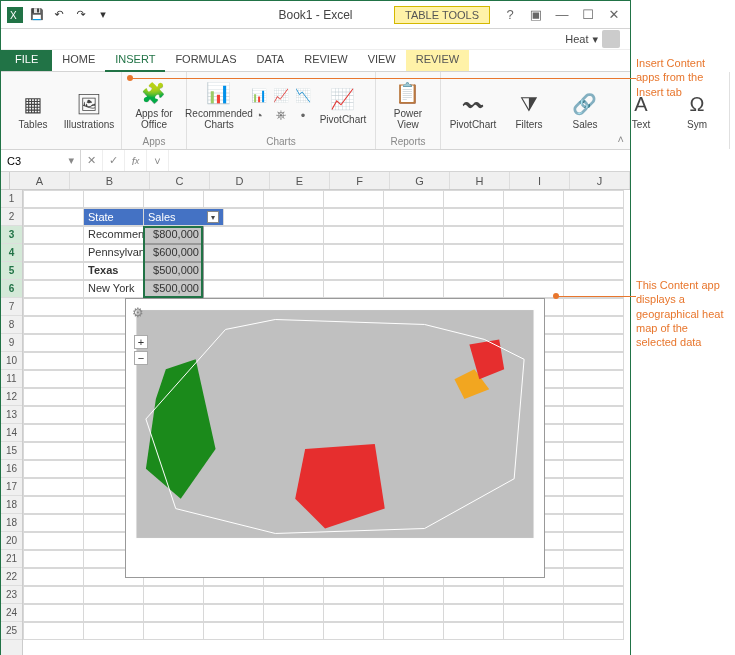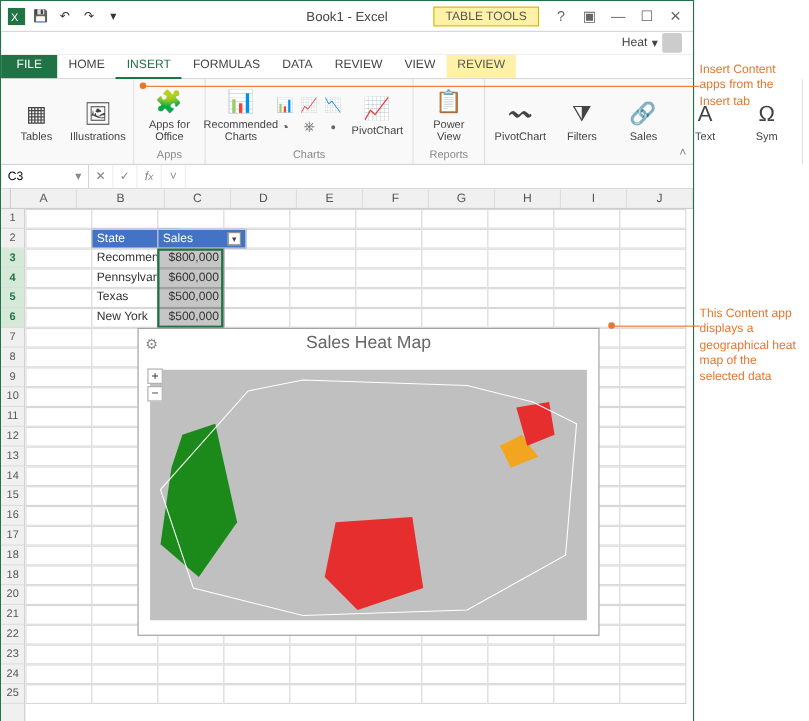--- a/index.html
+++ b/index.html
@@ -504,28 +504,27 @@
             <span class="dd">▾</span>
           </div>
           <div class="cell hdr-cell" style="left: 120px; top: 18px; width: 81px;">
             <span>Sales</span>
             <span class="dd">▾</span>
           </div>
           <div class="cell data-cell" style="left: 60px; top: 36px; width: 80px;">Recommended</div>
           <div class="cell data-cell sel-cell" style="left: 120px; top: 36px; width: 61px; text-align: right;">$800,000</div>
           <div class="cell data-cell" style="left: 60px; top: 54px; width: 80px;">Pennsylvania</div>
           <div class="cell data-cell sel-cell" style="left: 120px; top: 54px; width: 61px; text-align: right;">$600,000</div>
-          <div class="cell data-cell" style="left: 60px; top: 72px; width: 80px;">Texas</div>
+          <div class="cell data-cell" style="left: 60px; top: 72px; width: 80px; font-weight: bold;">Texas</div>
           <div class="cell data-cell sel-cell" style="left: 120px; top: 72px; width: 61px; text-align: right;">$500,000</div>
           <div class="cell data-cell" style="left: 60px; top: 90px; width: 80px;">New York</div>
           <div class="cell data-cell sel-cell" style="left: 120px; top: 90px; width: 61px; text-align: right;">$500,000</div>
           <div class="sel-range" style="left: 120px; top: 36px; width: 60px; height: 72px;"></div>
           <div class="map-app" style="left: 102px; top: 108px; width: 420px; height: 280px;">
   <div class="map-gear">⚙</div>
-  <div class="map-title">Sales Heat Map</div>
   <div class="map-zoom">
     <div>+</div>
     <div>−</div>
   </div>
   <svg class="map-svg" viewBox="0 0 420 250">
     <rect x="10" y="10" width="400" height="230" fill="#c0c0c0"></rect>
 
     <polygon points="40,70 70,60 90,150 55,200 20,170 30,100" fill="#1b8a1b"></polygon>
     <polygon points="180,150 250,145 260,210 200,230 170,200" fill="#e62e2e"></polygon>
     <polygon points="330,80 350,70 365,90 340,100" fill="#f2a620"></polygon>

